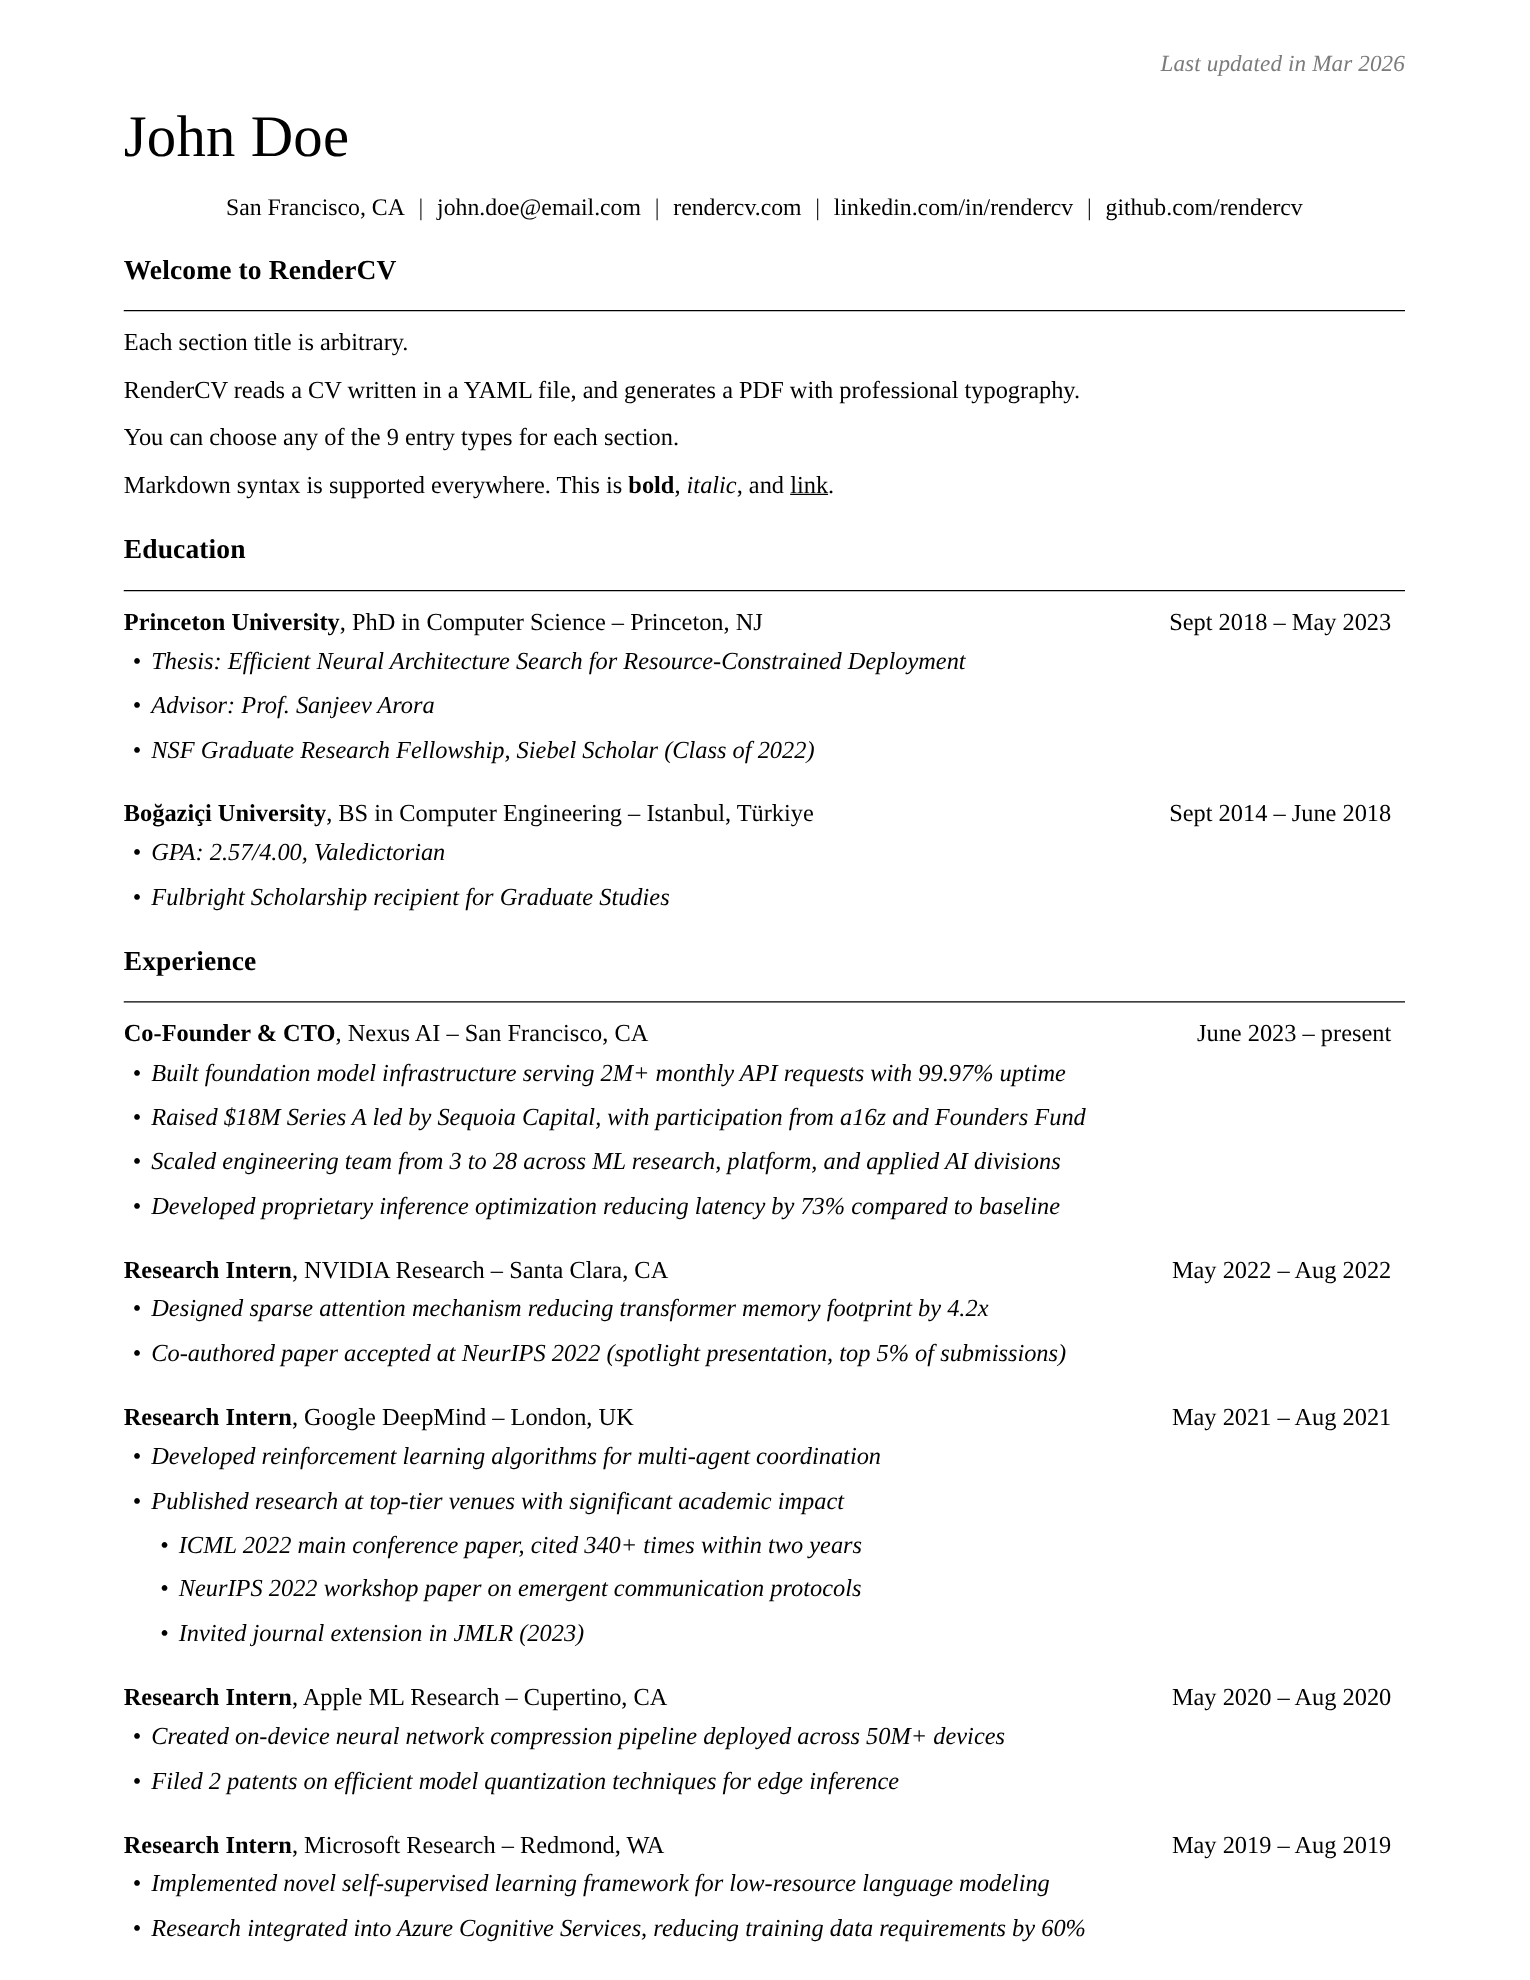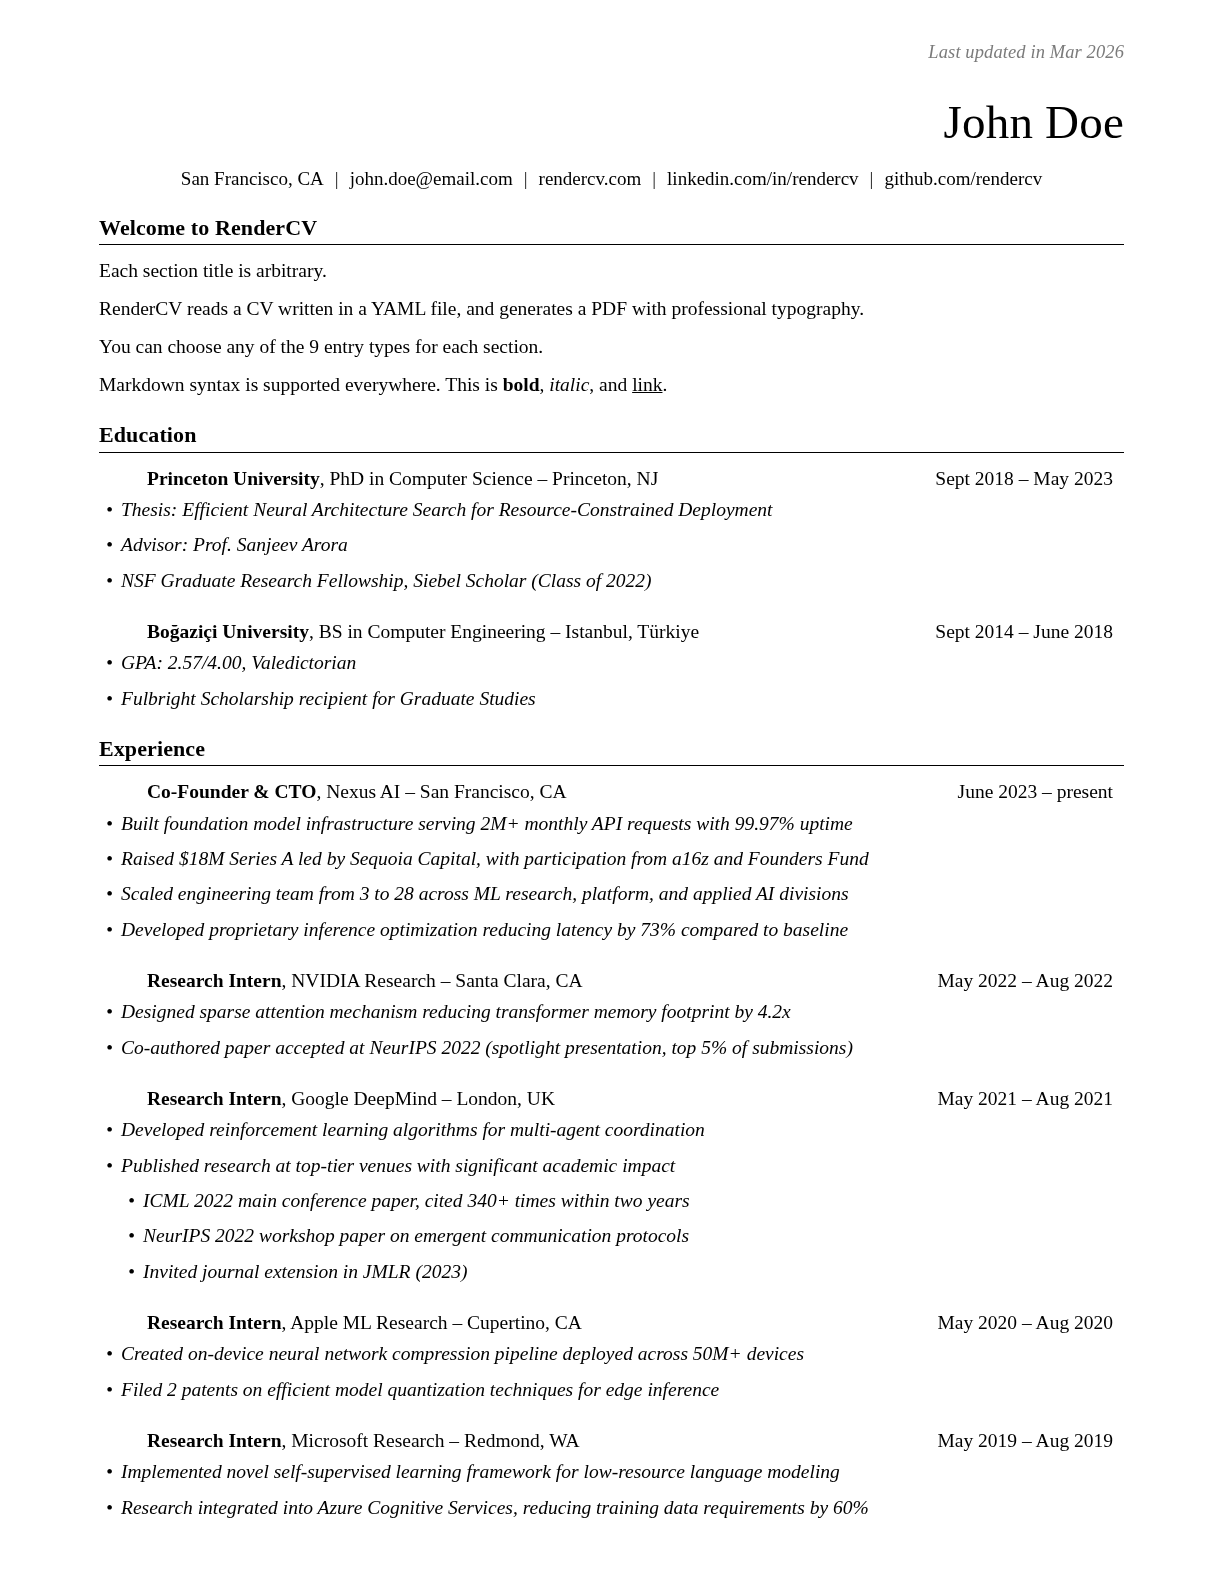--- a/index.html
+++ b/index.html
@@ -28,25 +28,25 @@
   
   .last-updated {
     text-align: right;
     font-style: italic;
     font-size: 18.5px;
     color: #7b7b7b;
     padding-top: 42px;
     letter-spacing: 0.1px;
   }
   .name {
-    text-align: right;
+    text-align: left;
     font-size: 47px;
     font-weight: 400;
     line-height: 1.0;
-    margin-top: 36px;
+    margin-top: 24px;
     letter-spacing: 0.2px;
   }
   .contact {
     text-align: center;
     font-size: 19px;
     margin-top: 22px;
     white-space: nowrap;
   }
   .contact .sep {
     display: inline-block;
@@ -55,21 +55,21 @@
   }
 
   
   .section {
     margin-top: 25px;
   }
   .section-title {
     font-size: 22px;
     font-weight: bold;
     line-height: 1.15;
-    padding-bottom: 4px;
+    padding-bottom: 20px;
     border-bottom: 1.6px solid #000000;
     letter-spacing: 0.1px;
   }
   .section-body {
     padding-top: 13px;
   }
 
   
   .para {
     font-size: 19.5px;
@@ -86,21 +86,21 @@
   .entry:last-child { margin-bottom: 0; }
 
   .entry-head {
     display: flex;
     align-items: baseline;
     justify-content: space-between;
     font-size: 19.5px;
     line-height: 1.3;
     width: 1014px;
   }
-  .entry-title-wrap { flex: 1 1 auto; min-width: 0; margin-left: 48px; }
+  .entry-title-wrap { flex: 1 1 auto; min-width: 0; }
   .entry-title { font-weight: bold; }
   .entry-rest  { font-weight: normal; }
   .entry-date {
     flex: 0 0 auto;
     text-align: right;
     padding-left: 24px;
     white-space: nowrap;
   }
 
   ul.highlights {

